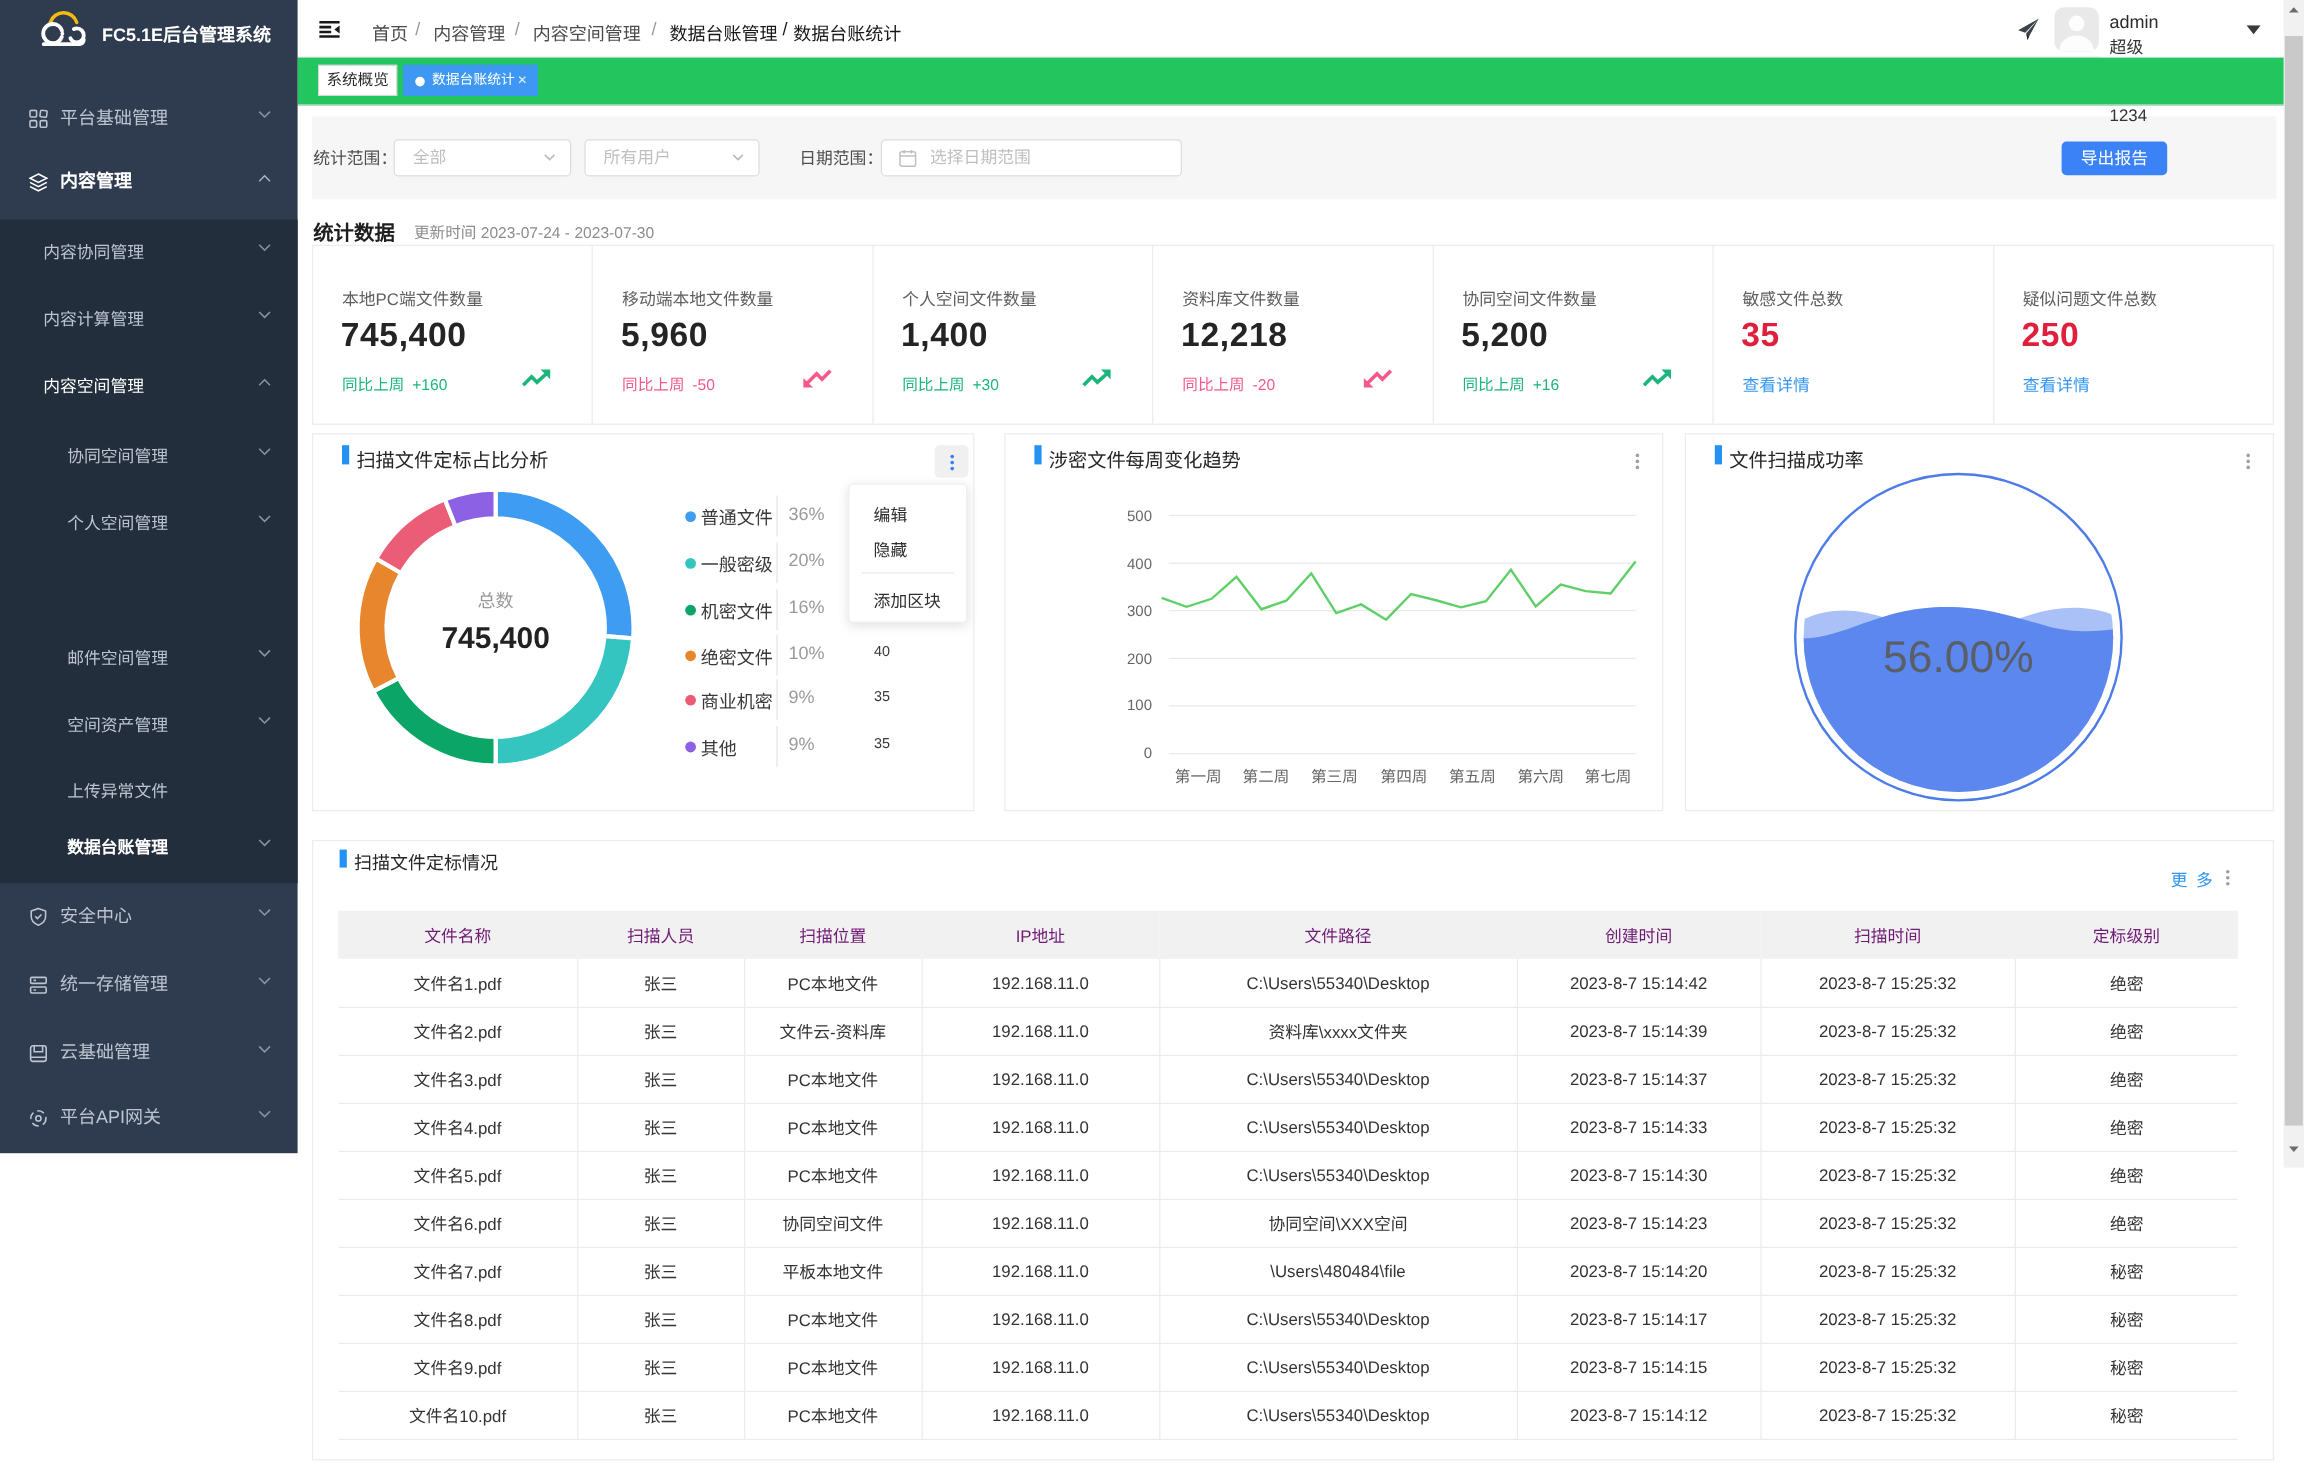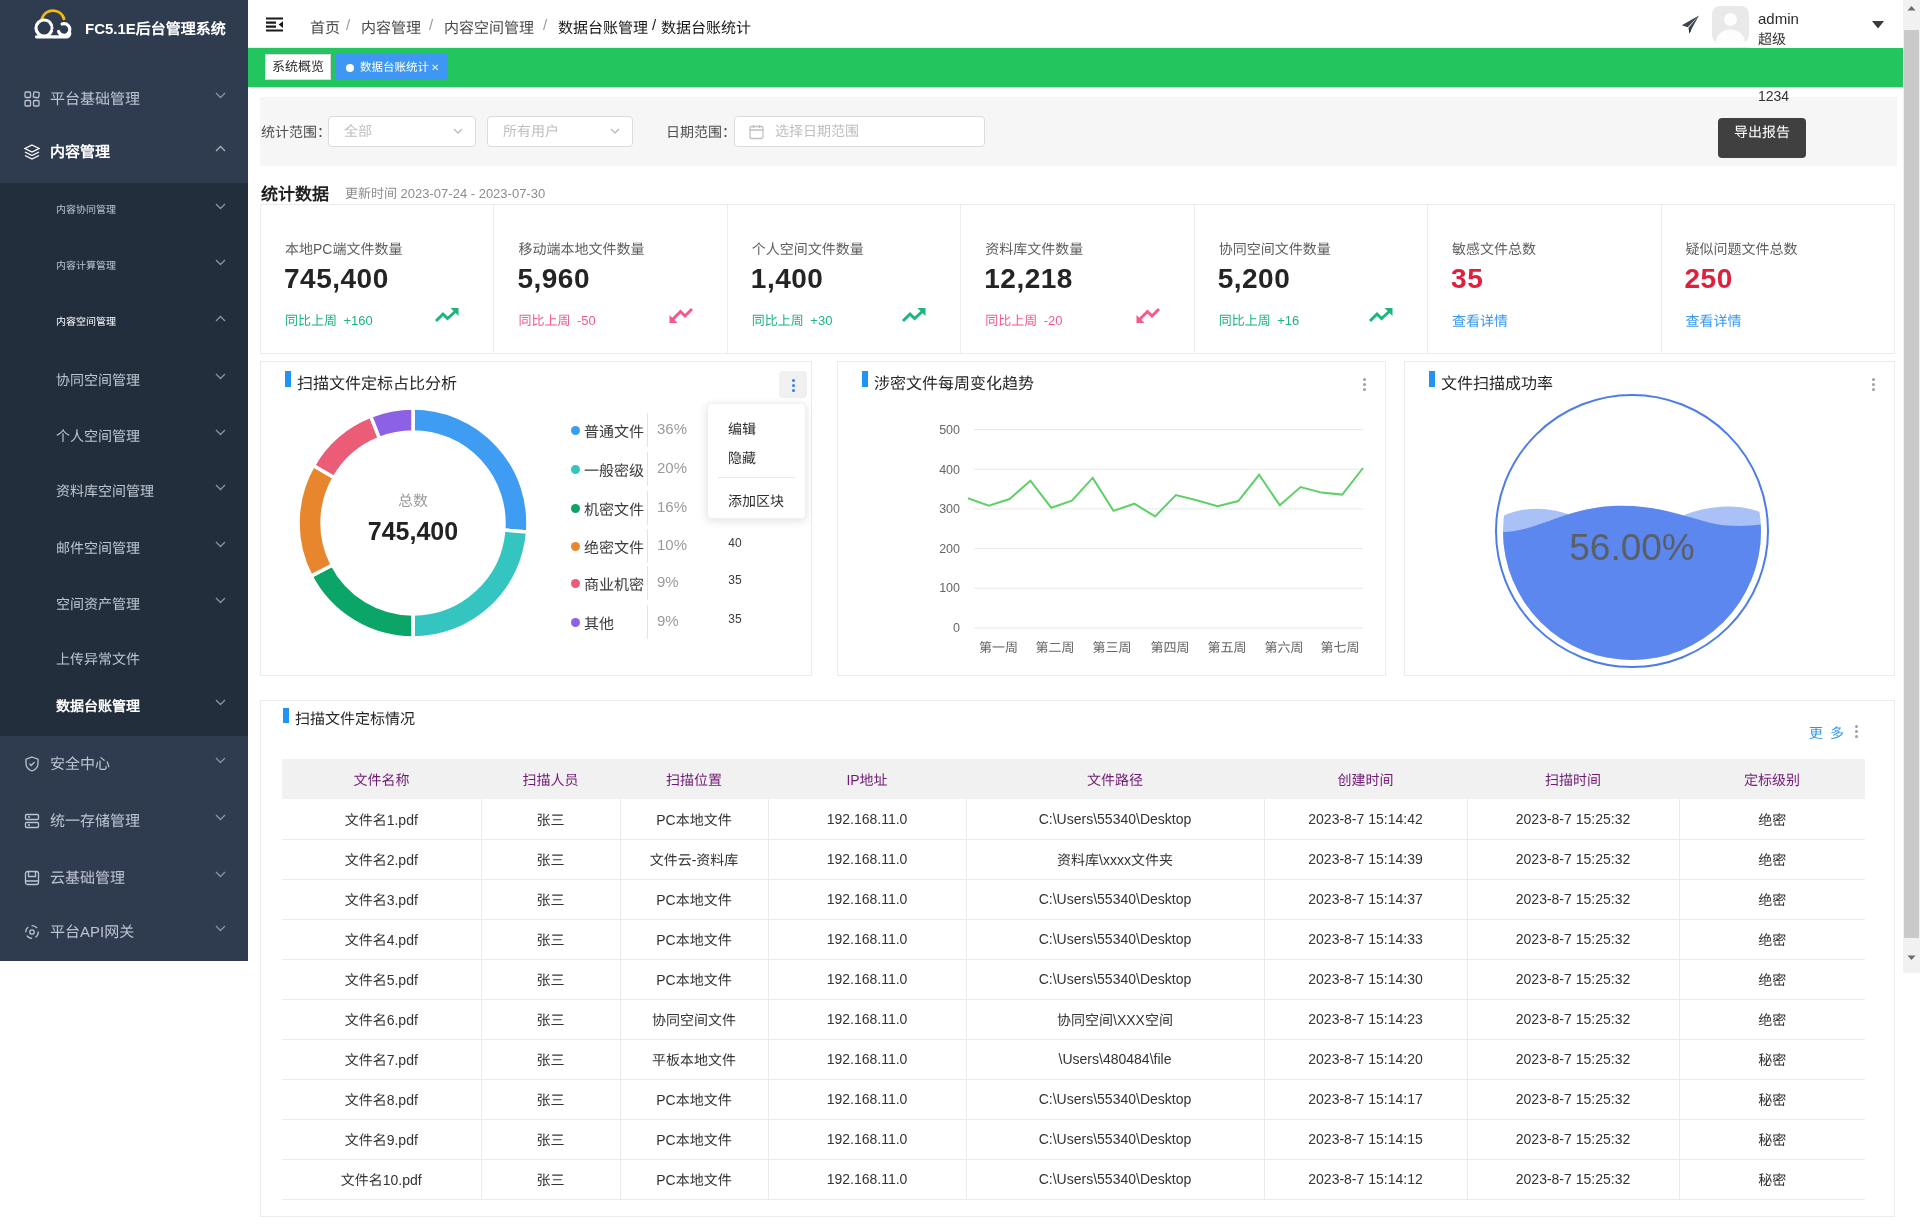--- a/index.html
+++ b/index.html
@@ -6,39 +6,39 @@
 html,body{width:1920px;height:1225px;overflow:hidden;background:#fff;
   font-family:"Liberation Sans",sans-serif;-webkit-font-smoothing:antialiased}
 .abs{position:absolute}
 
 #sidebar{position:absolute;left:0;top:0;width:248px;height:961px;background:#2f3c50;z-index:5}
 #subblock{position:absolute;left:0;top:183px;width:248px;height:553px;background:#232e3d}
 .m{position:absolute;left:0;width:248px;height:40px;line-height:40px;color:#bdc4cf;font-size:15px}
 .m .chev{position:absolute;right:22px;top:13px}
 .mi{position:absolute;left:24px;top:12px;width:16px;height:16px}
 .l1{padding-left:50px}
-.l2{padding-left:56px;font-size:10px}
+.l2{padding-left:36px;font-size:14px}
 .l3{padding-left:56px;font-size:14px}
 .on{color:#fff;font-weight:bold}
 #logo{position:absolute;left:0;top:0;width:248px;height:52px;color:#fff}
 #logo span{position:absolute;left:85px;top:17px;font-size:15px;font-weight:bold}
 
 #header{position:absolute;left:248px;top:0;width:1502px;height:48px;background:#fff;border-bottom:1px solid #eaeaea;z-index:4}
 .bc{position:absolute;top:16px;font-size:15px;color:#4b4b4b}
 .bc.dk{color:#181818}
 #tabbar{position:absolute;left:248px;top:48px;width:1672px;height:40px;background:#22c55e;border-bottom:1px solid #dcdcdc;z-index:4}
 .tab{position:absolute;top:6px;height:26px;line-height:24px;font-size:13px;border:1px solid #d8d8d8;background:#fff;color:#2b2b2b;text-align:center}
 .tab.act{background:#3e98f3;border-color:#3e98f3;color:#fff;font-size:11.5px}
 
 #filter{position:absolute;left:260px;top:97px;width:1637px;height:69px;background:#f6f6f6}
 .flabel{position:absolute;top:24px;font-size:14px;color:#4f4f4f}
 .sel{position:absolute;top:19px;height:31px;background:#fff;border:1px solid #dcdcdc;border-radius:4px;
   font-size:14px;color:#bfbfbf;line-height:29px;padding-left:15px}
 .sel .sc{position:absolute;right:12px;top:11px}
-#expbtn{position:absolute;left:1458px;top:21px;width:88px;height:40px;background:#404040;border-radius:4px;
+#expbtn{position:absolute;left:1458px;top:21px;width:88px;height:28px;background:#3b82f6;border-radius:4px;
   color:#fff;font-size:14px;text-align:center;line-height:28px}
 
 #stitle{position:absolute;left:261px;top:180px;font-size:17px;font-weight:bold;color:#1f1f1f}
 #stime{position:absolute;left:345px;top:183px;font-size:13px;color:#8d8d8d}
 #stats{position:absolute;left:260px;top:204px;width:1635px;height:150px;border:1px solid #ececec;display:flex}
 .scard{flex:1;border-right:1px solid #ececec;position:relative}
 .scard:last-child{border-right:none}
 .st{position:absolute;left:24px;top:33px;font-size:14px;color:#5f5f5f}
 .sn{position:absolute;left:23px;top:58px;font-size:28px;font-weight:bold;color:#242424;letter-spacing:.5px}
 .sn.red{color:#e01f3d}
@@ -119,23 +119,20 @@
   <div class="m l2" style="top:246px">内容计算管理<svg class="chev" width="11" height="7">
         <path d="M1 1l4.5 4.5L10 1" stroke="#8a93a3" stroke-width="1.3" fill="none"></path>
       </svg></div>
   <div class="m l2 on" style="top:302px;font-weight:normal">内容空间管理<svg class="chev" width="11" height="7">
         <path d="M1 6l4.5-4.5L10 6" stroke="#8a93a3" stroke-width="1.3" fill="none"></path>
       </svg></div>
   <div class="m l3" style="top:360px">协同空间管理<svg class="chev" width="11" height="7">
         <path d="M1 1l4.5 4.5L10 1" stroke="#8a93a3" stroke-width="1.3" fill="none"></path>
       </svg></div>
   <div class="m l3" style="top:416px">个人空间管理<svg class="chev" width="11" height="7">
-        <path d="M1 1l4.5 4.5L10 1" stroke="#8a93a3" stroke-width="1.3" fill="none"></path>
-      </svg></div>
-  <div class="m l3" style="top:471px">资料库空间管理<svg class="chev" width="11" height="7">
         <path d="M1 1l4.5 4.5L10 1" stroke="#8a93a3" stroke-width="1.3" fill="none"></path>
       </svg></div>
   <div class="m l3" style="top:528px">邮件空间管理<svg class="chev" width="11" height="7">
         <path d="M1 1l4.5 4.5L10 1" stroke="#8a93a3" stroke-width="1.3" fill="none"></path>
       </svg></div>
   <div class="m l3" style="top:584px">空间资产管理<svg class="chev" width="11" height="7">
         <path d="M1 1l4.5 4.5L10 1" stroke="#8a93a3" stroke-width="1.3" fill="none"></path>
       </svg></div>
   <div class="m l3" style="top:639px">上传异常文件</div>
   <div class="m l3 on" style="top:686px">数据台账管理<svg class="chev" width="11" height="7">

